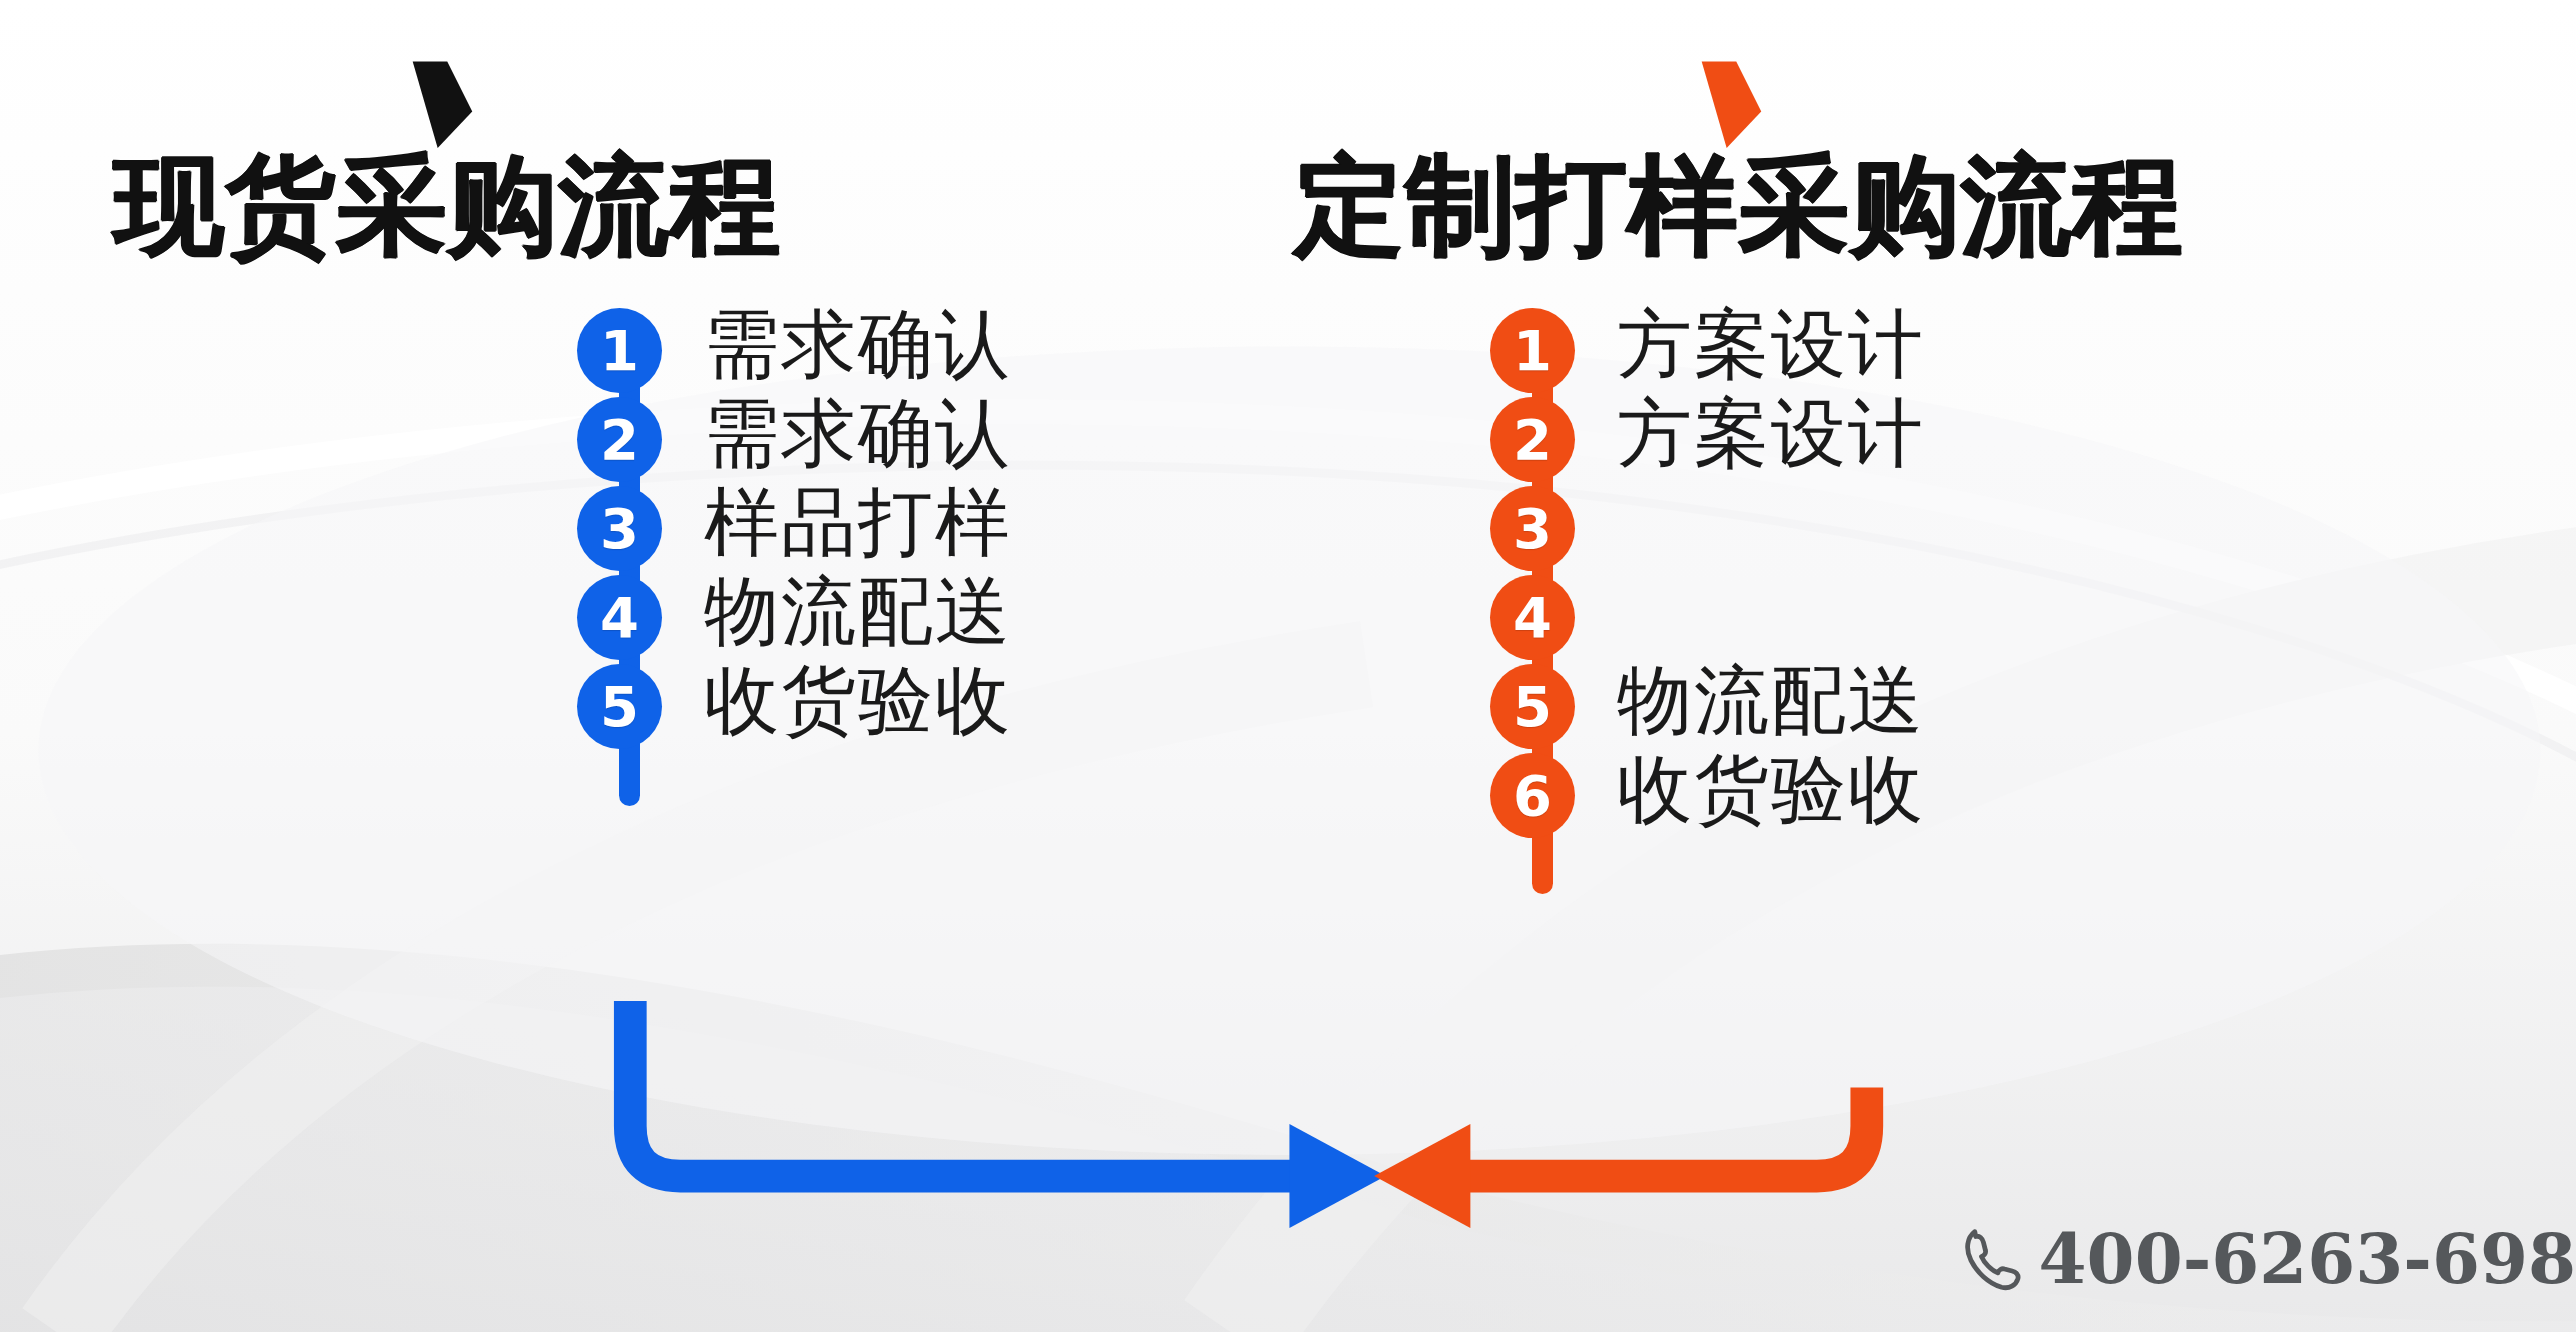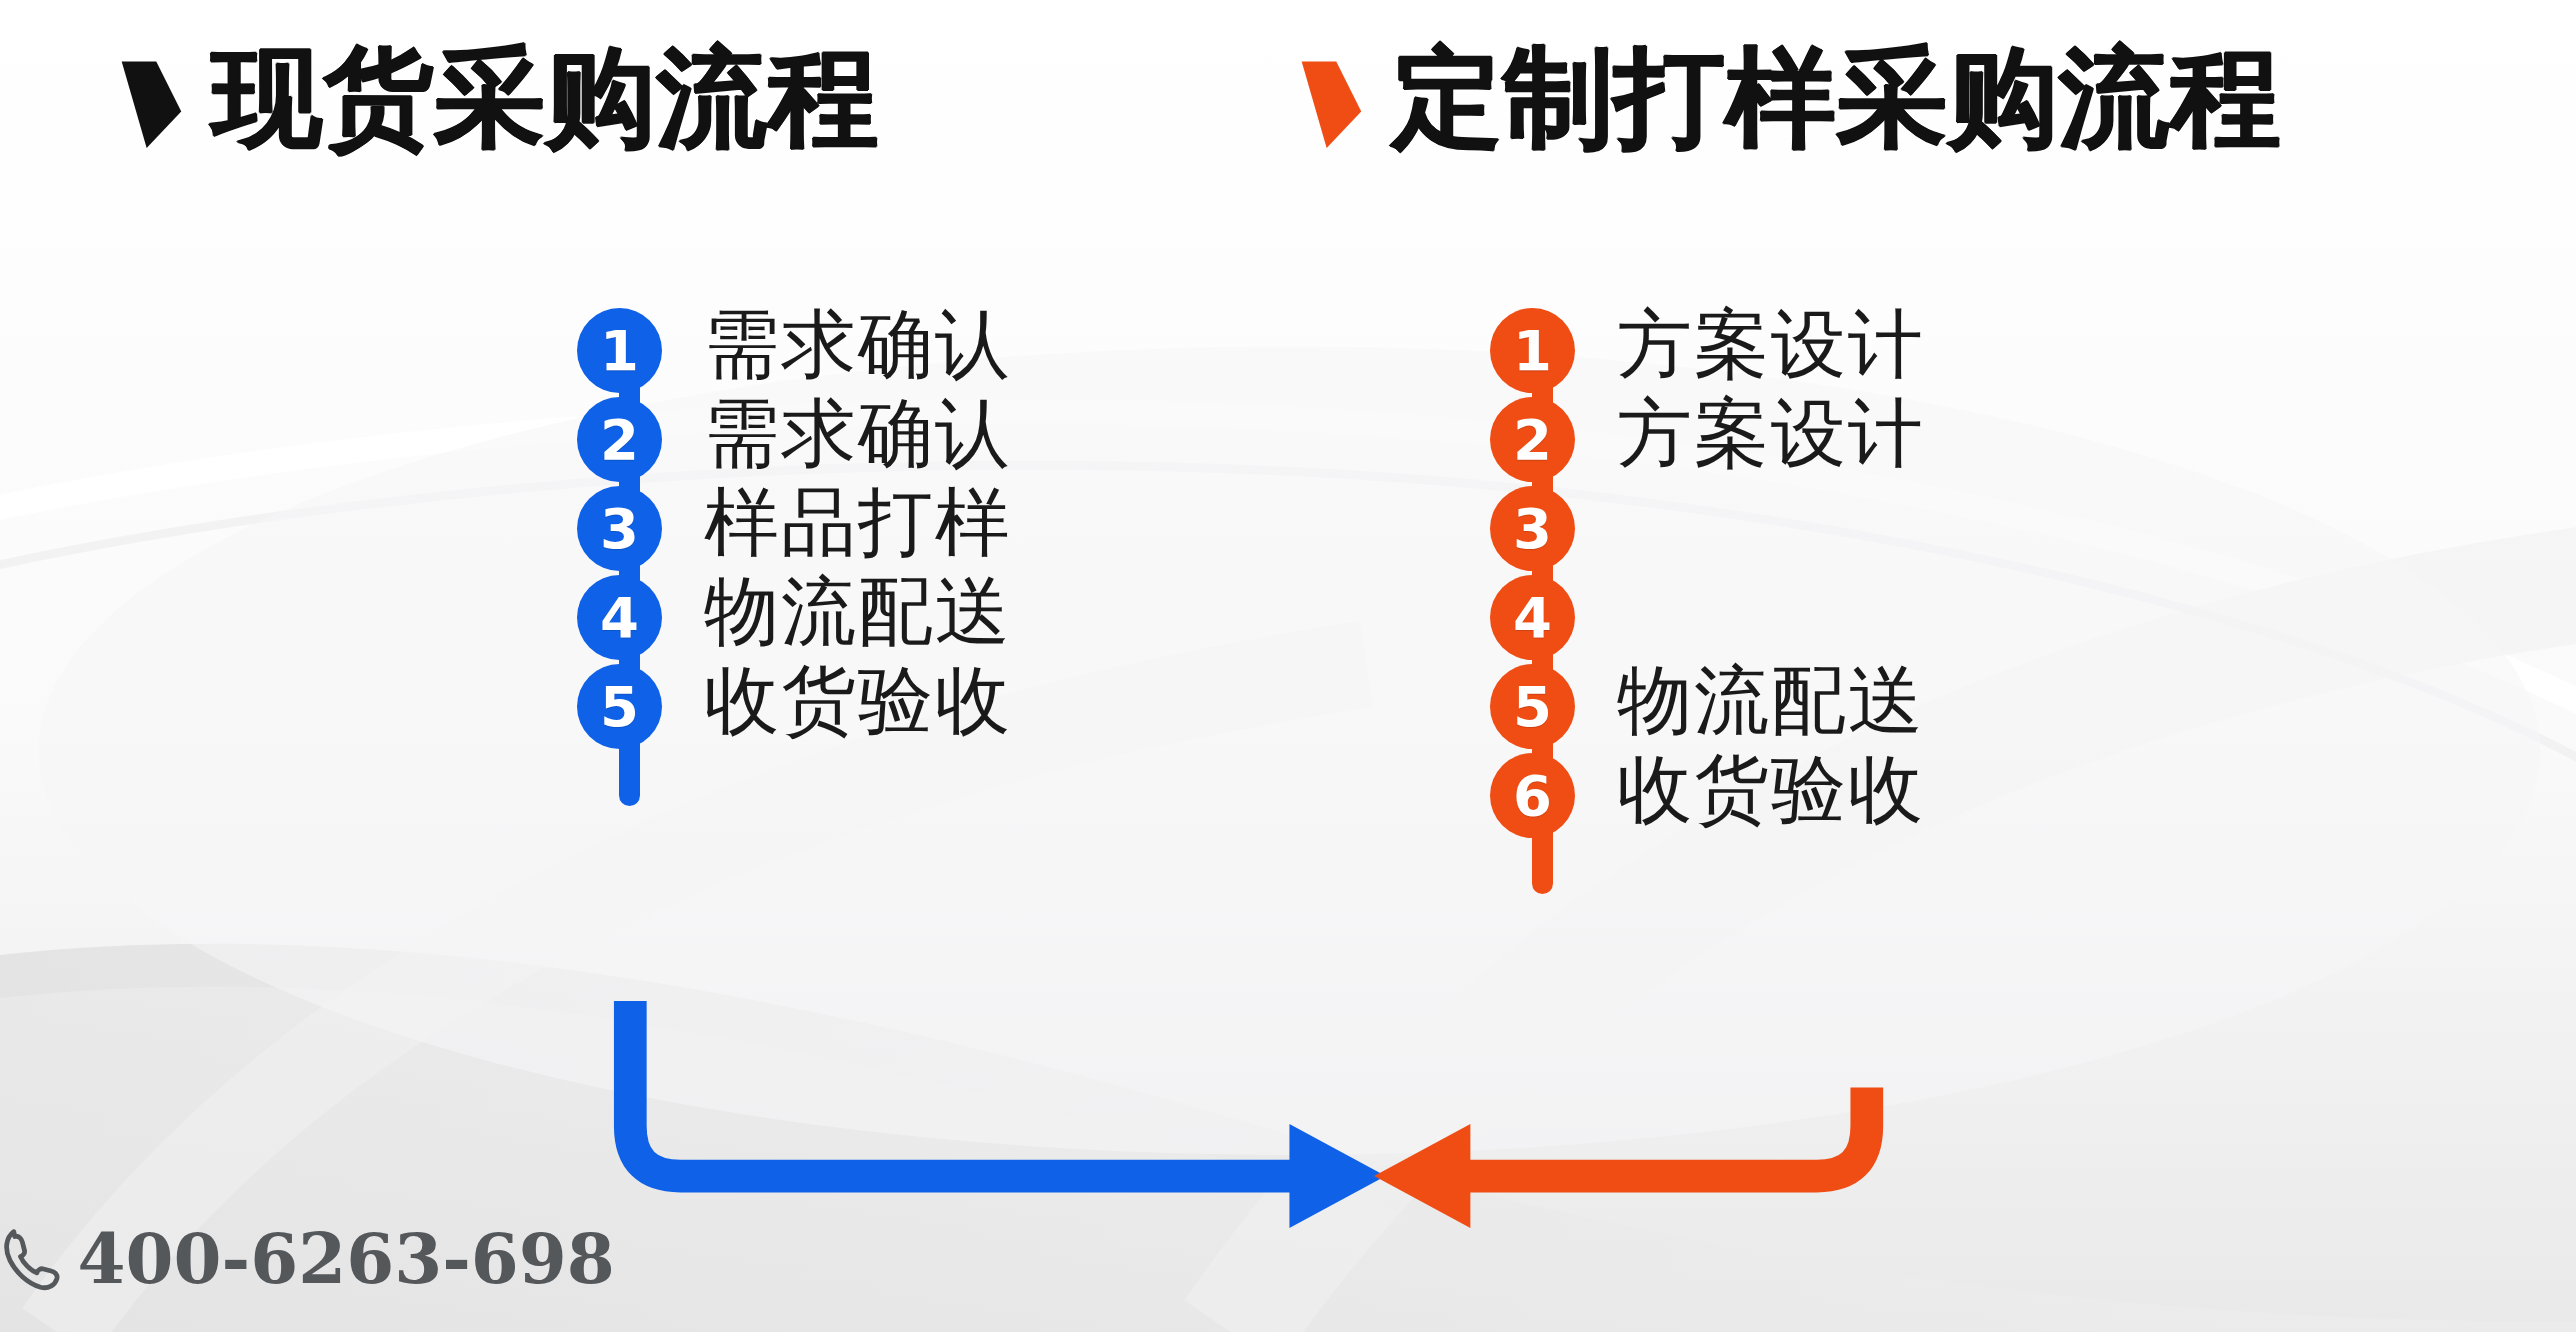--- a/index.html
+++ b/index.html
@@ -14,21 +14,21 @@
     width:2576px;height:1333px;
     overflow:hidden;
     background:
       radial-gradient(120% 90% at 50% 8%, #ffffff 0%, #fdfdfd 38%, #f4f4f4 70%, #ececed 100%);
   }
   
   .bg-svg{position:absolute;inset:0;width:100%;height:100%;}
 
   
   .titles{position:absolute;left:0;top:0;width:2576px;height:192px;}
-  .title-block{position:absolute;top:44px;display:flex;align-items:center;gap:25px;}
+  .title-block{position:absolute;top:44px;display:flex;align-items:center;flex-direction:column;}
   .title-left{left:114px;}
   .title-right{left:1294px;}
   .chev{
     width:73px;height:108px;flex:0 0 auto;position:relative;
   }
   .chev svg{display:block;}
   .title-text{
     font-size:108px;
     line-height:1;
     font-weight:bold;
@@ -72,21 +72,21 @@
     letter-spacing:1.9px;
     white-space:nowrap;
   }
 
   
   .connectors{position:absolute;left:0;top:0;width:2576px;height:1333px;pointer-events:none;}
 
   
   .phone{
     position:absolute;left:0;top:1224px;width:2576px;
-    display:flex;align-items:center;justify-content:flex-start;gap:13.5px;
+    display:flex;align-items:center;justify-content:flex-end;gap:13.5px;
   }
   .phone-icon{width:64px;height:69px;flex:0 0 auto;}
   .phone-num{
     font-size:69px;line-height:1;font-weight:bold;color:#55585b;
     font-family:"DejaVu Serif","Liberation Serif",serif;
     letter-spacing:0px;
   }
 </style>
 </head>
 <body>

